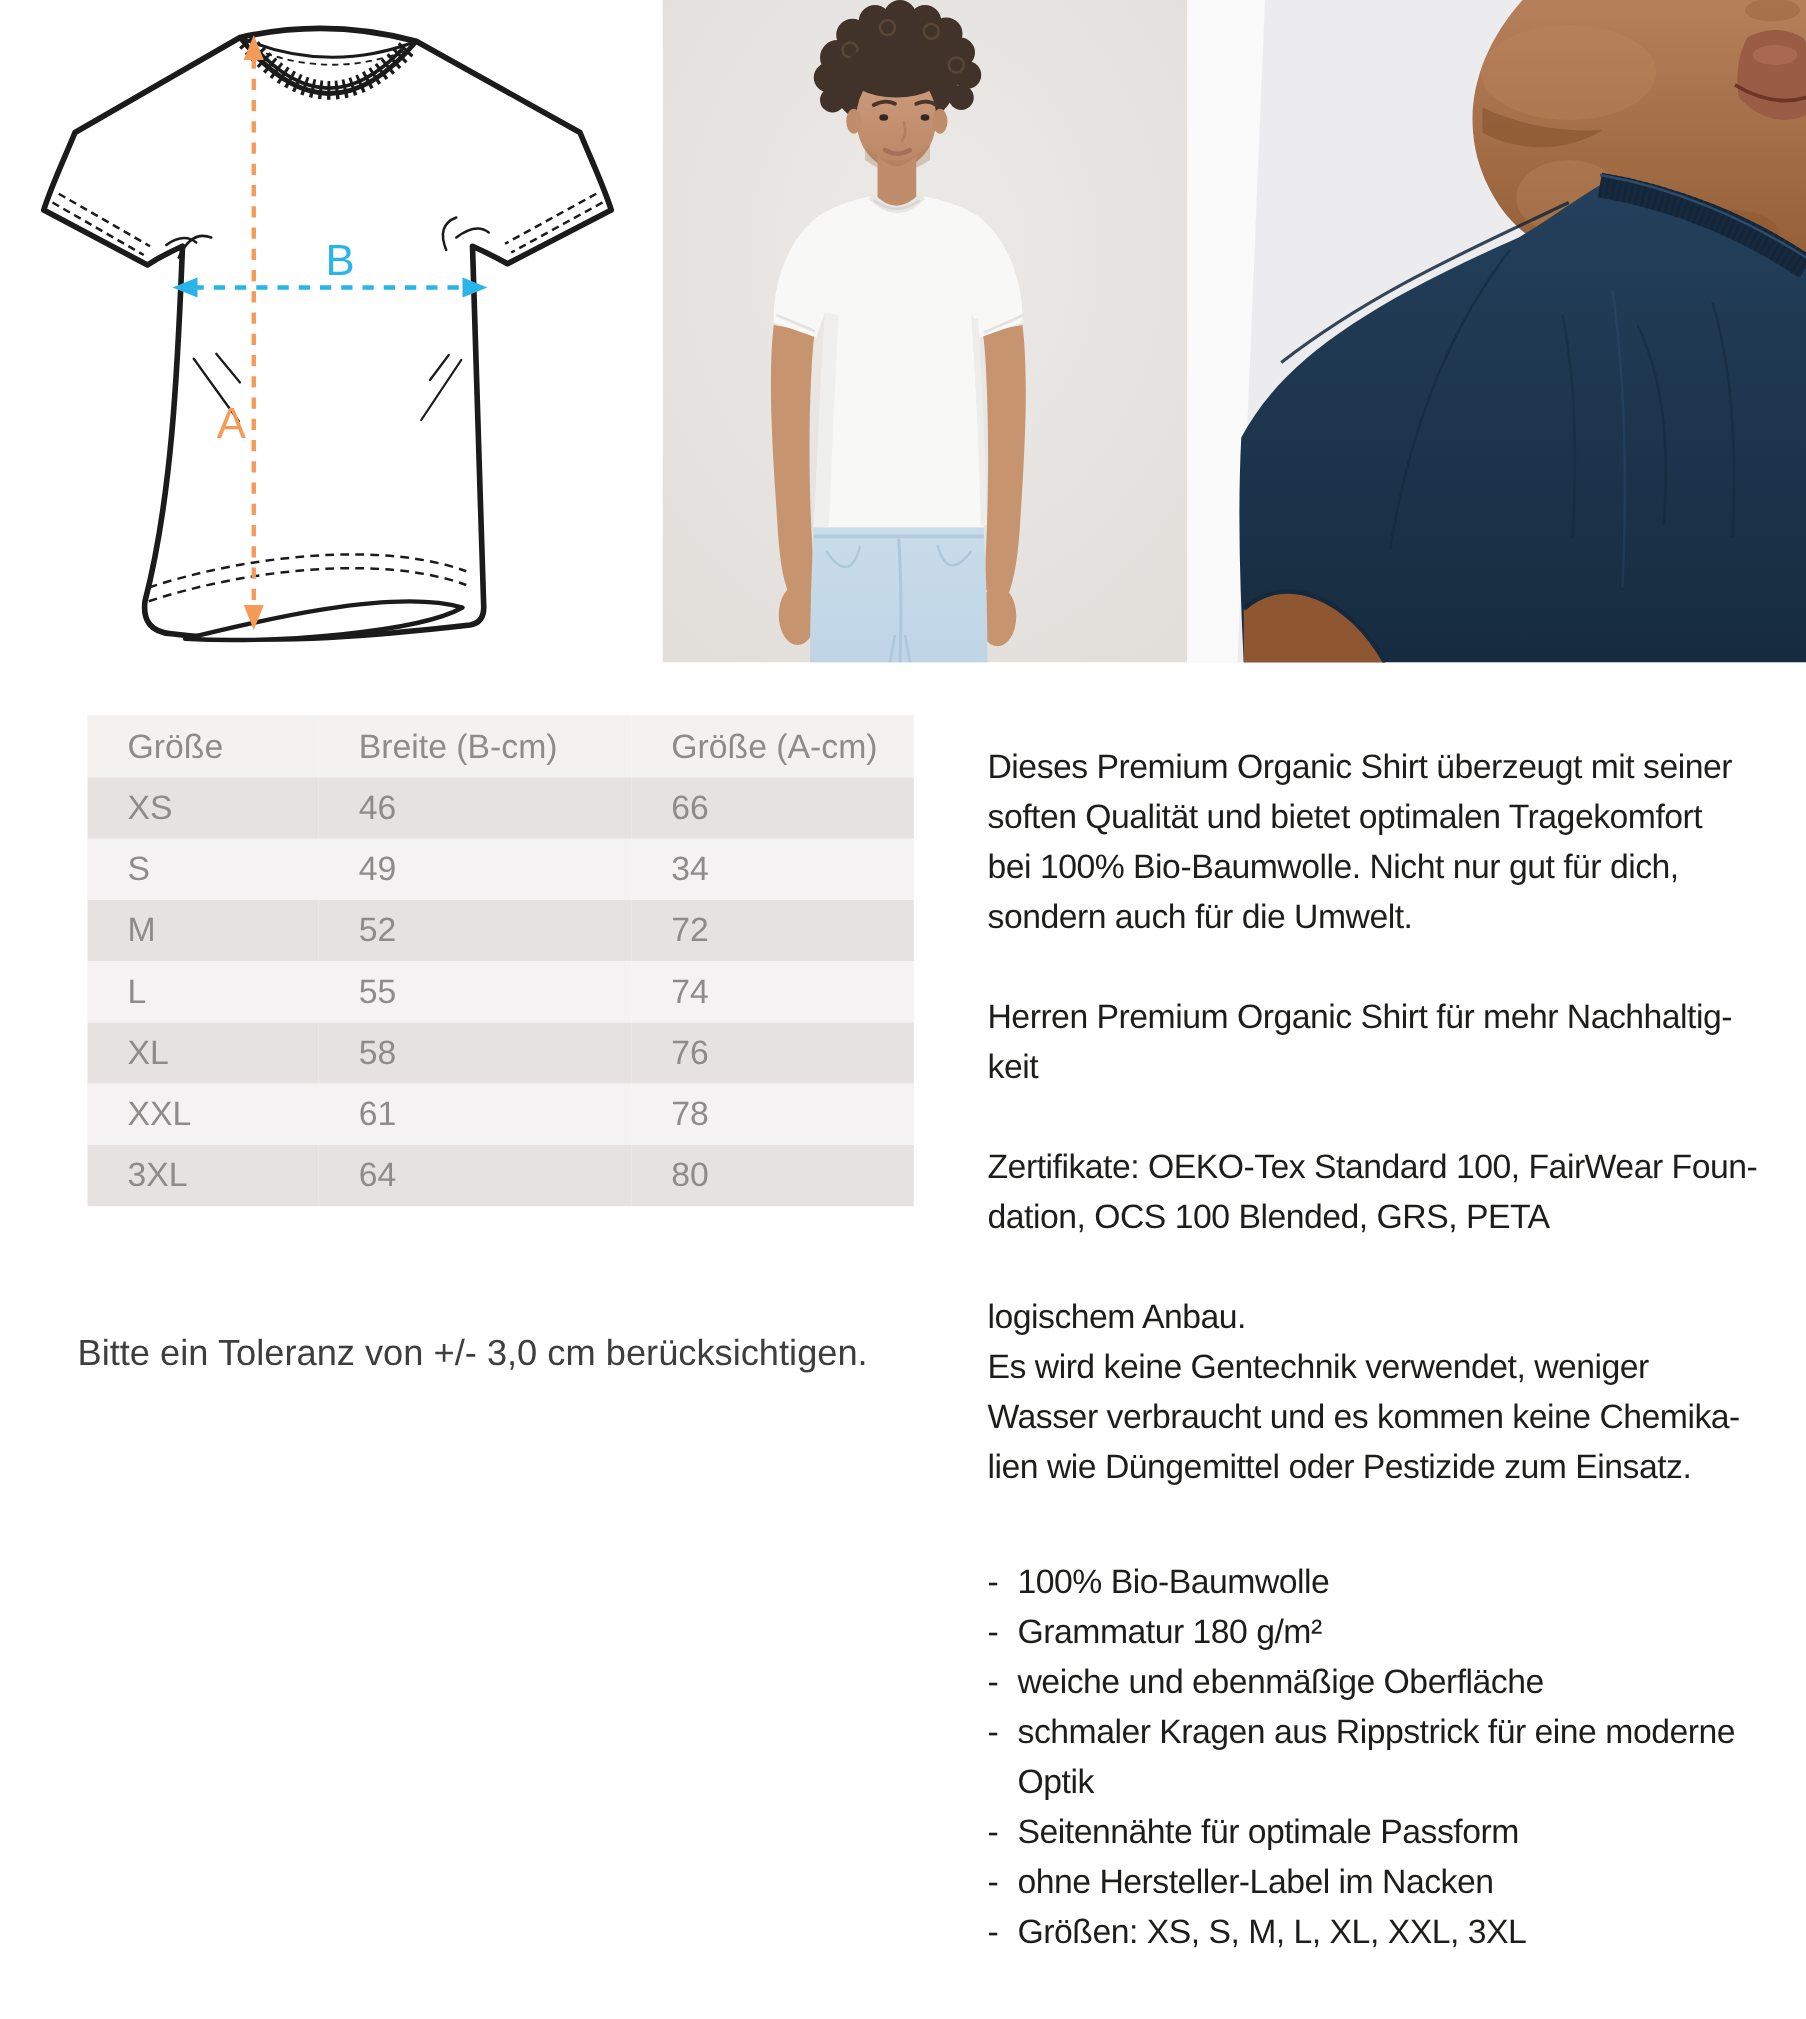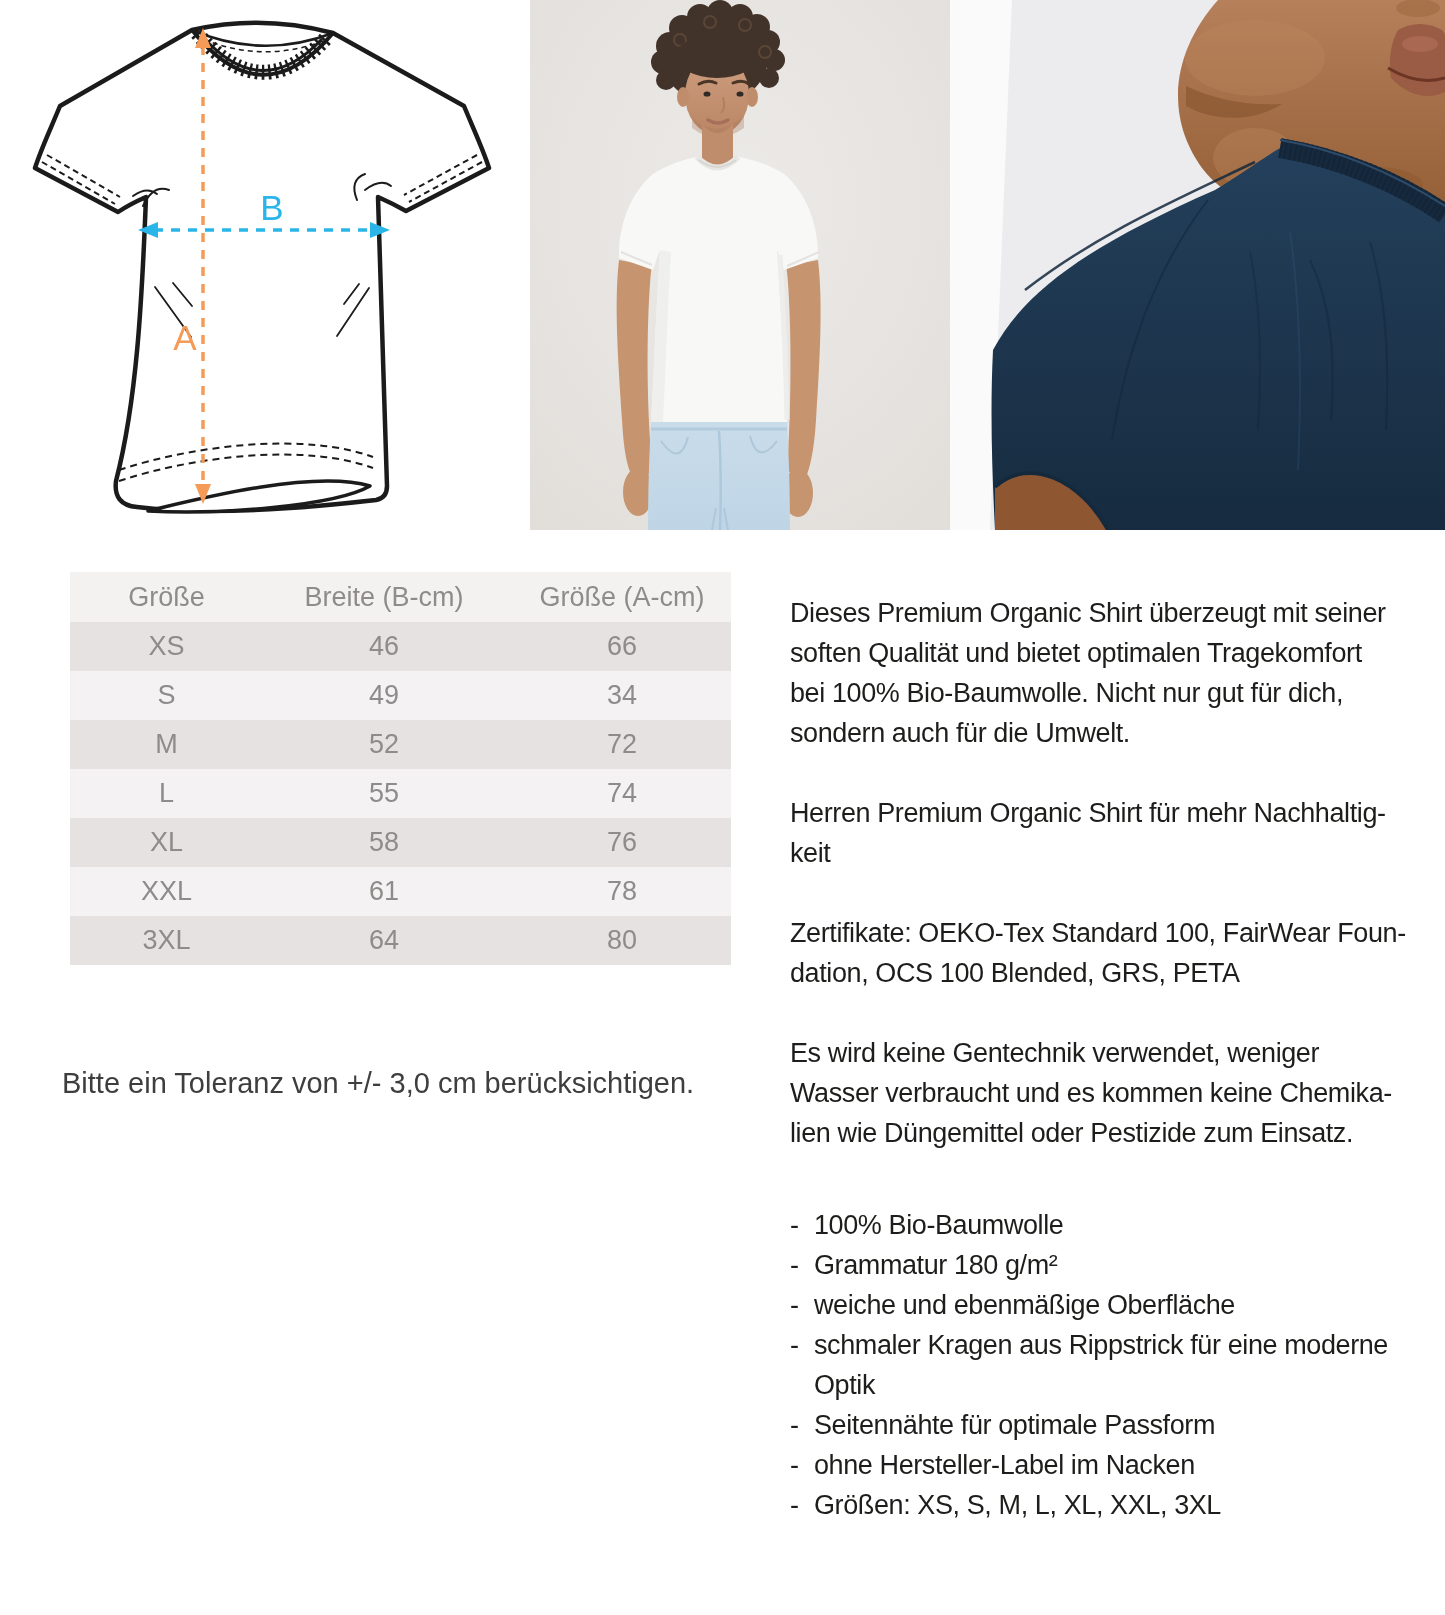--- a/index.html
+++ b/index.html
@@ -18,21 +18,21 @@
   
   .size-table{
     position:absolute;left:70px;top:572px;width:661px;
     border-collapse:collapse;table-layout:fixed;
     font-size:27px;color:#8e8b8b;
   }
   .size-table col.c1{width:185px;}
   .size-table col.c2{width:250px;}
   .size-table col.c3{width:226px;}
   .size-table th,.size-table td{
-    font-weight:normal;text-align:center;padding:0 0 0 8px;
+    font-weight:normal;text-align:left;padding:0 0 0 32px;
     height:49px;vertical-align:middle;white-space:nowrap;
   }
   .size-table thead tr{background:#f4f2f1;height:50px;}
   .size-table tbody tr:nth-of-type(odd){background:#e5e2e1;}
   .size-table tbody tr:nth-of-type(even){background:#f4f2f2;}
 
   
   .tolerance{
     position:absolute;left:62px;top:1032px;
     font-size:29px;color:#3e3e3e;white-space:nowrap;margin-top:35px;
@@ -319,20 +319,21 @@
   <div class="rc-line">Herren Premium Organic Shirt für mehr Nachhaltig-</div>
       <div class="rc-line">keit</div>
     </div>
   <div class="rc-para">
 
   <div class="rc-line">Zertifikate: OEKO-Tex Standard 100, FairWear Foun-</div>
       <div class="rc-line">dation, OCS 100 Blended, GRS, PETA</div>
     </div>
   <div class="rc-para">
 
+      <div class="rc-line">logischem Anbau.</div>
       <div class="rc-line">Es wird keine Gentechnik verwendet, weniger</div>
       <div class="rc-line">Wasser verbraucht und es kommen keine Chemika-</div>
       <div class="rc-line">lien wie Düngemittel oder Pestizide zum Einsatz.</div>
     </div>
   <div class="rc-bullets">
 
   <div class="b-line">
         <span class="b-dash">-</span>
         <span class="b-text">100% Bio-Baumwolle</span>
       </div>

